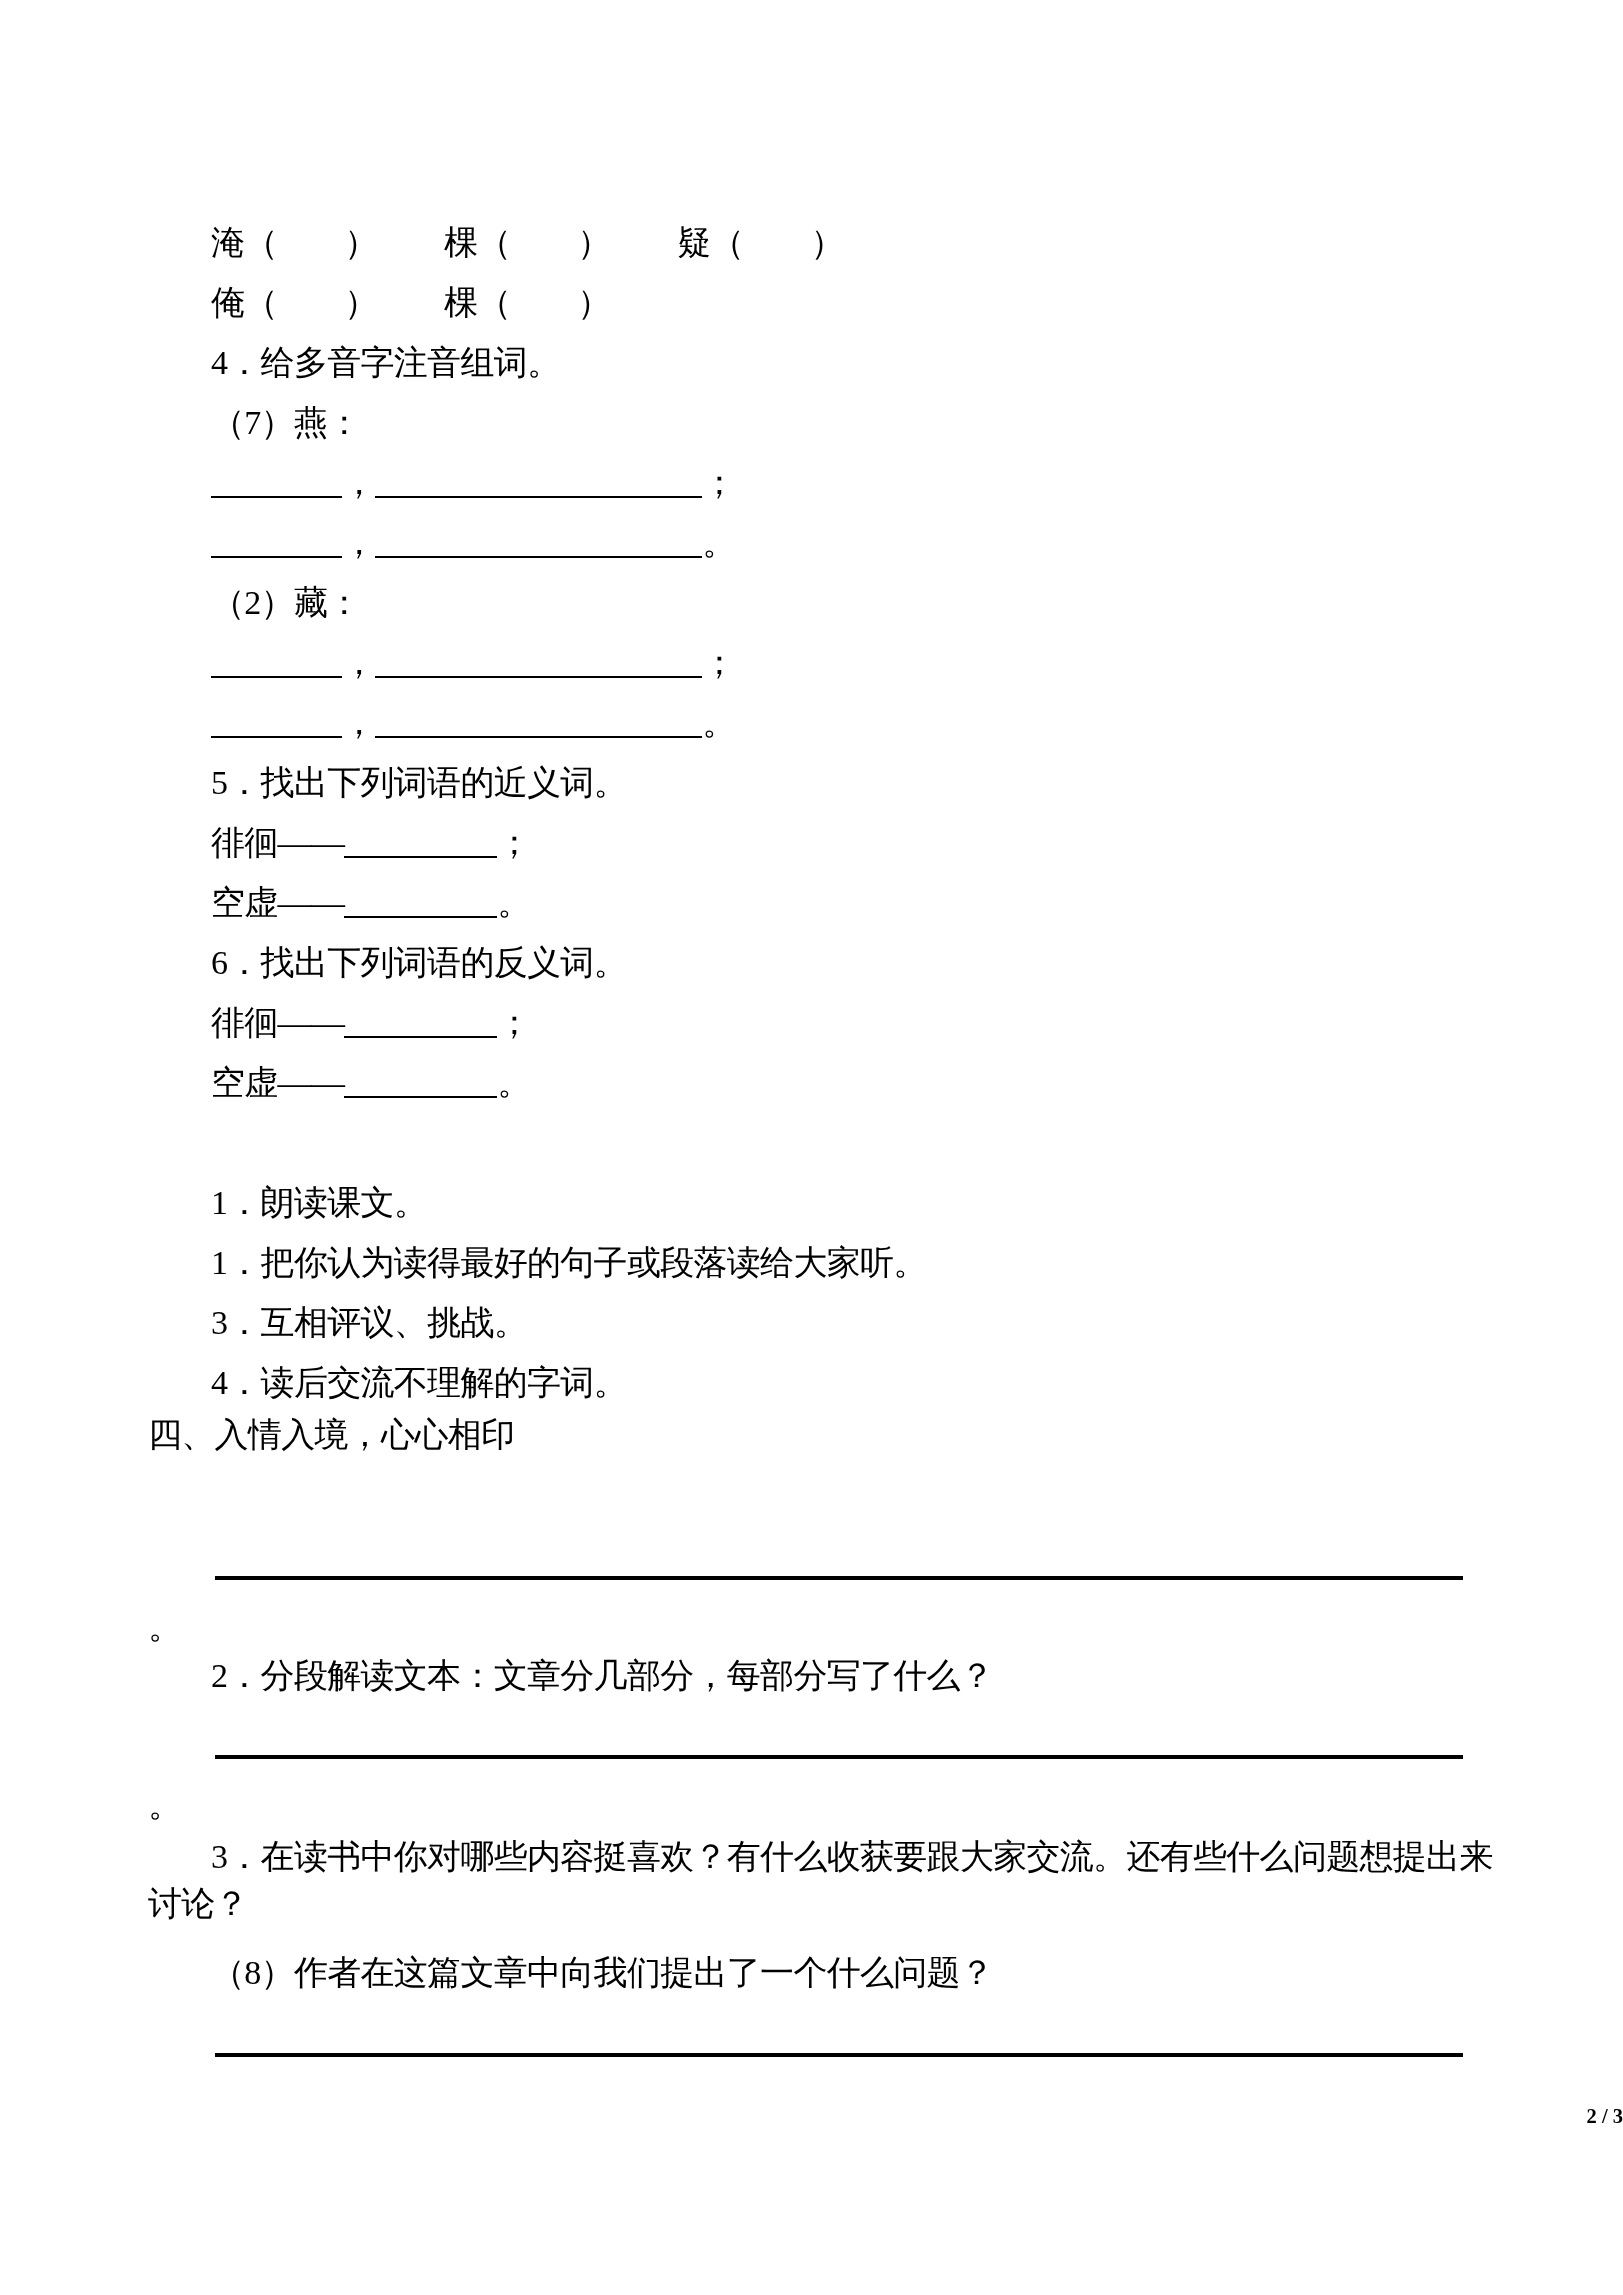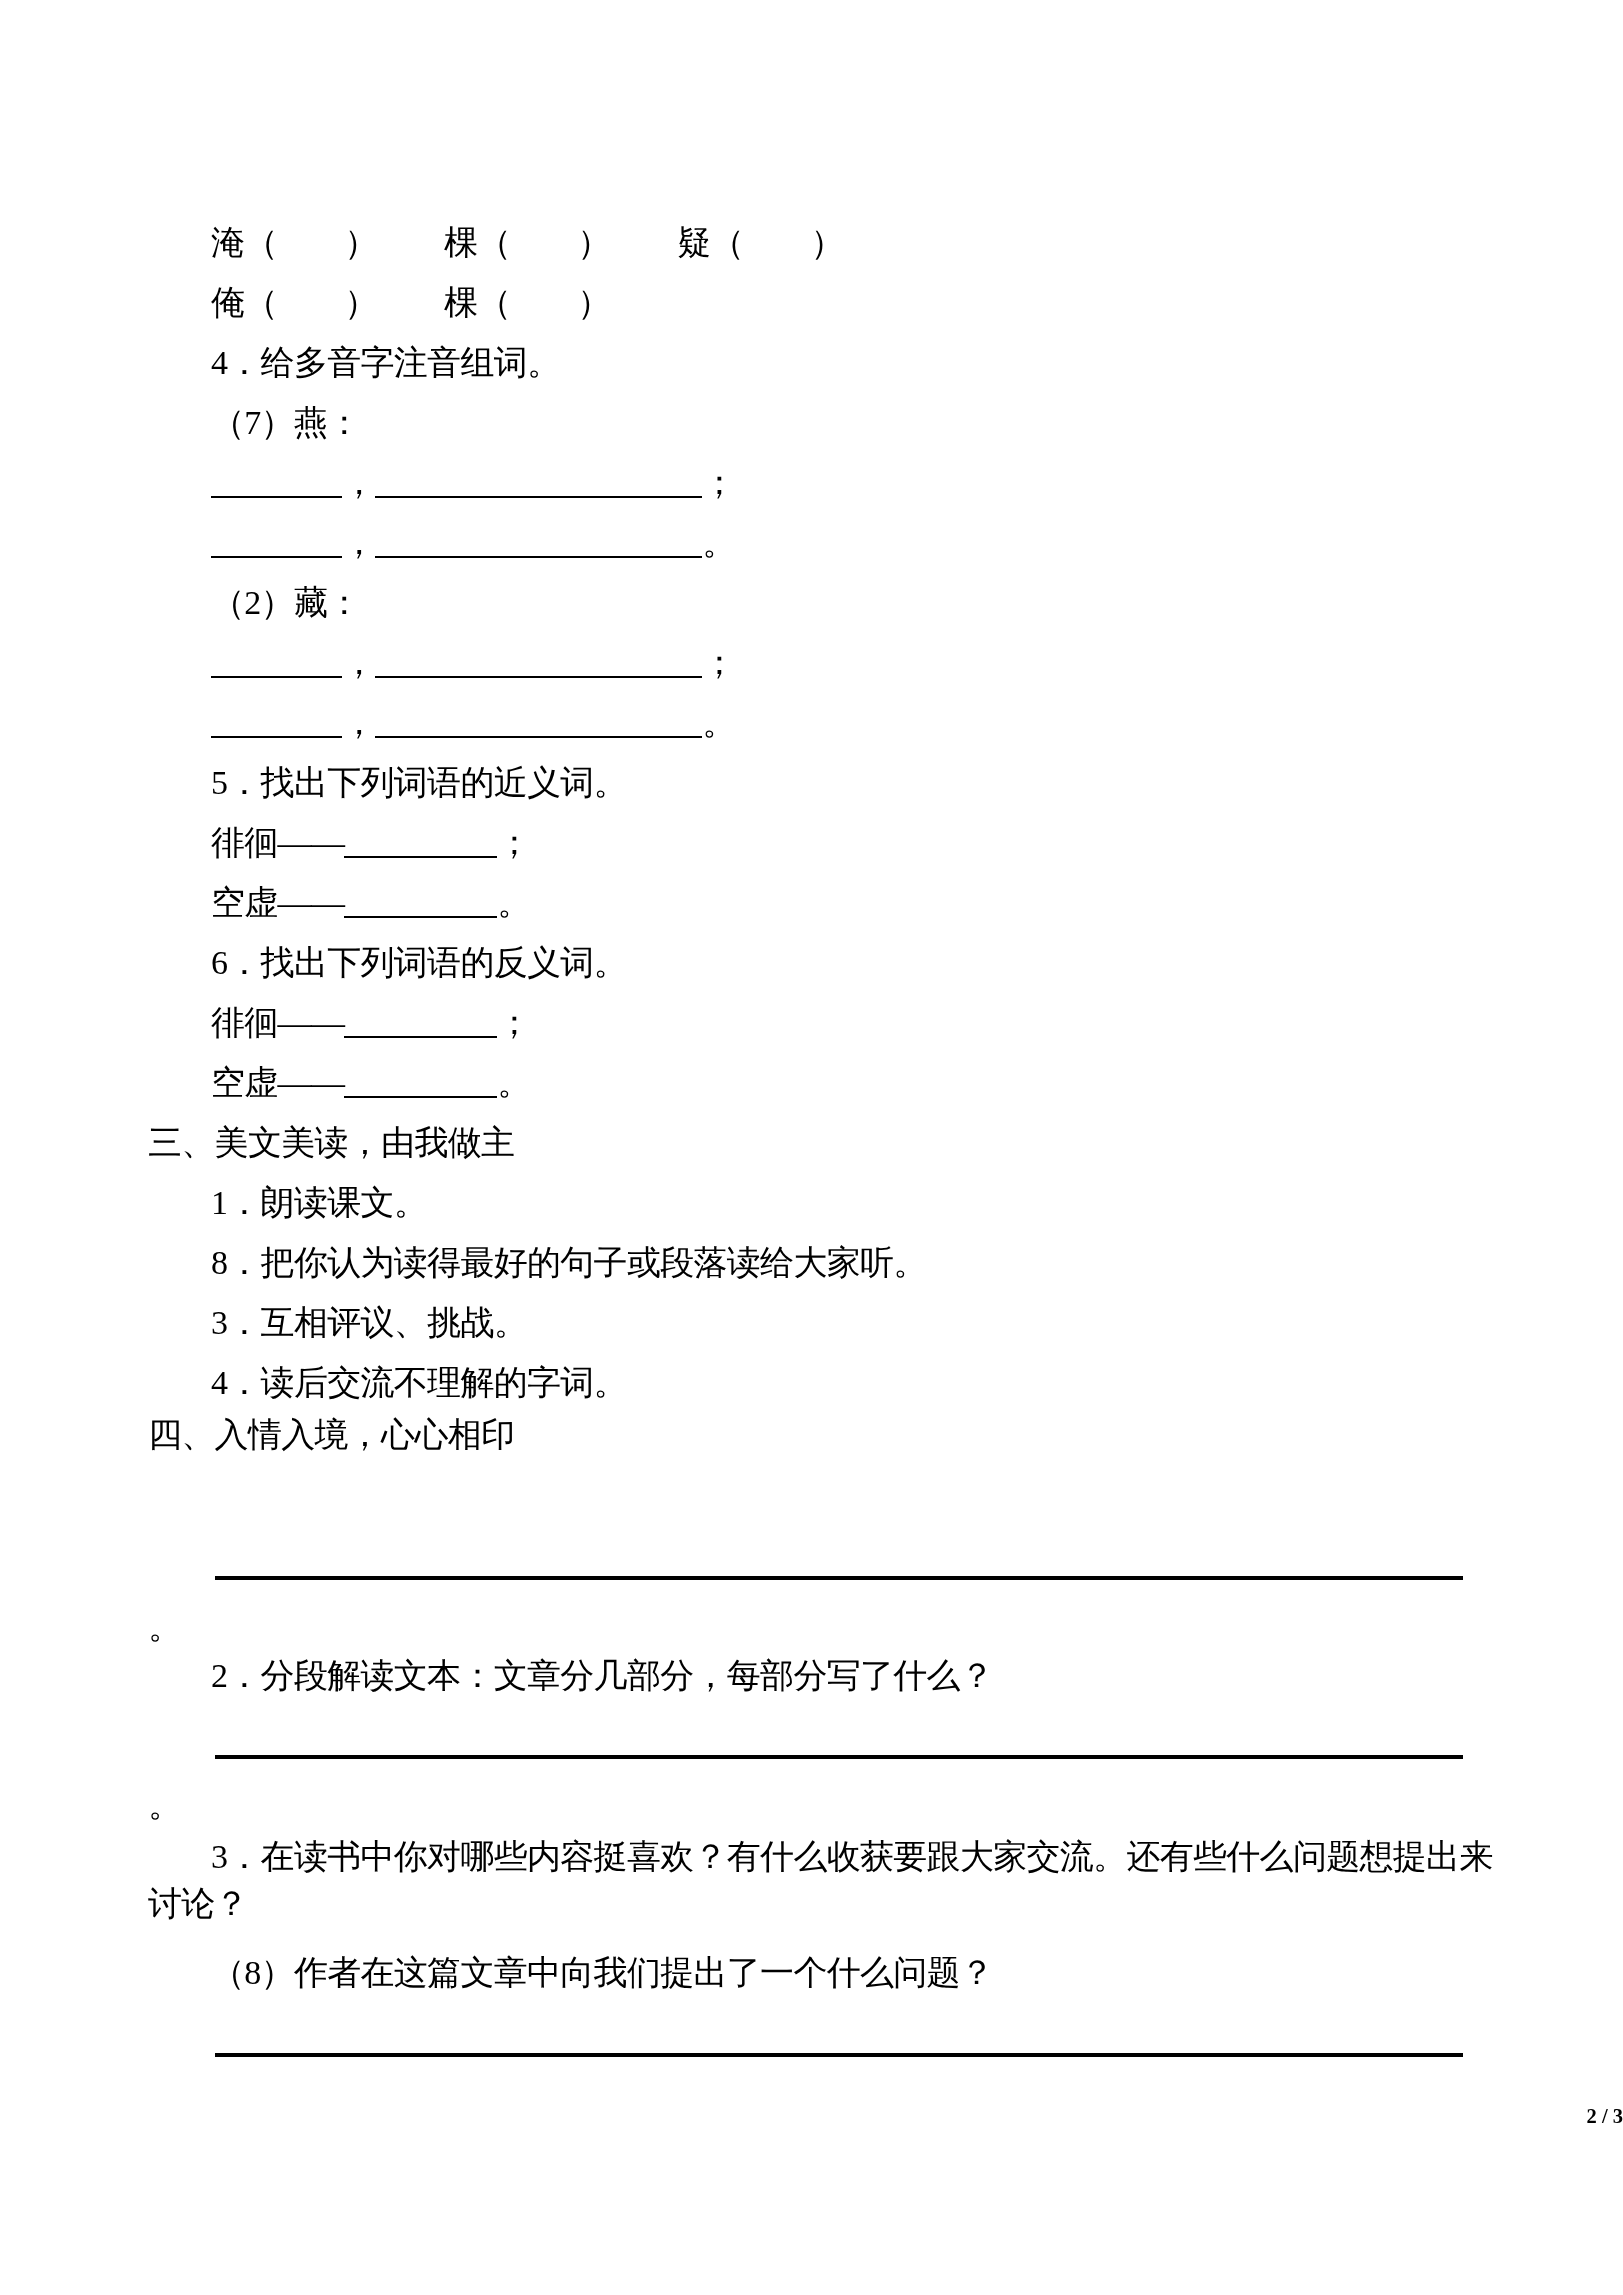--- a/index.html
+++ b/index.html
@@ -72,23 +72,22 @@
   <div class="line indent2" style="top:693px"><span class="blank b-short"></span><span>，</span><span class="blank b-long"></span><span>。</span></div>
 
   <div class="line indent2" style="top:753px">5．找出下列词语的近义词。</div>
   <div class="line indent2" style="top:813px"><span>徘徊——</span><span class="blank b-word"></span><span>；</span></div>
   <div class="line indent2" style="top:873px"><span>空虚——</span><span class="blank b-word"></span><span>。</span></div>
 
   <div class="line indent2" style="top:933px">6．找出下列词语的反义词。</div>
   <div class="line indent2" style="top:993px"><span>徘徊——</span><span class="blank b-word"></span><span>；</span></div>
   <div class="line indent2" style="top:1053px"><span>空虚——</span><span class="blank b-word"></span><span>。</span></div>
 
-  <div class="line indent1" style="top:1113px">三、美文美读，由我做主</div>
   <div class="line indent2" style="top:1173px">1．朗读课文。</div>
-  <div class="line indent2" style="top:1233px">8．把你认为读得最好的句子或段落读给大家听。</div>
+  <div class="line indent2" style="top:1233px">1．把你认为读得最好的句子或段落读给大家听。</div>
   <div class="line indent2" style="top:1293px">3．互相评议、挑战。</div>
   <div class="line indent2" style="top:1353px">4．读后交流不理解的字词。</div>
 
   <div class="line indent1" style="top:1405px">四、入情入境，心心相印</div>
   <div class="rule" style="top:1576px"></div>
   <div class="line indent1" style="top:1597px">。</div>
 
   <div class="line indent2" style="top:1646px">2．分段解读文本：文章分几部分，每部分写了什么？</div>
   <div class="rule" style="top:1755px"></div>
   <div class="line indent1" style="top:1775px">。</div>

